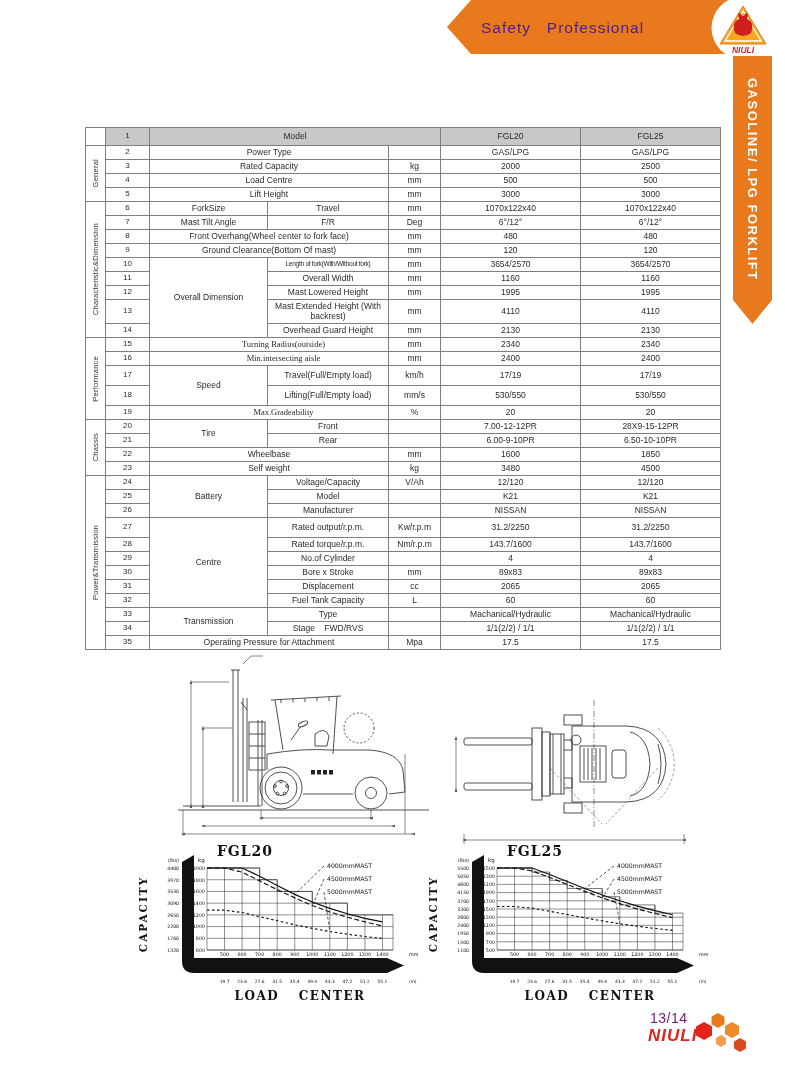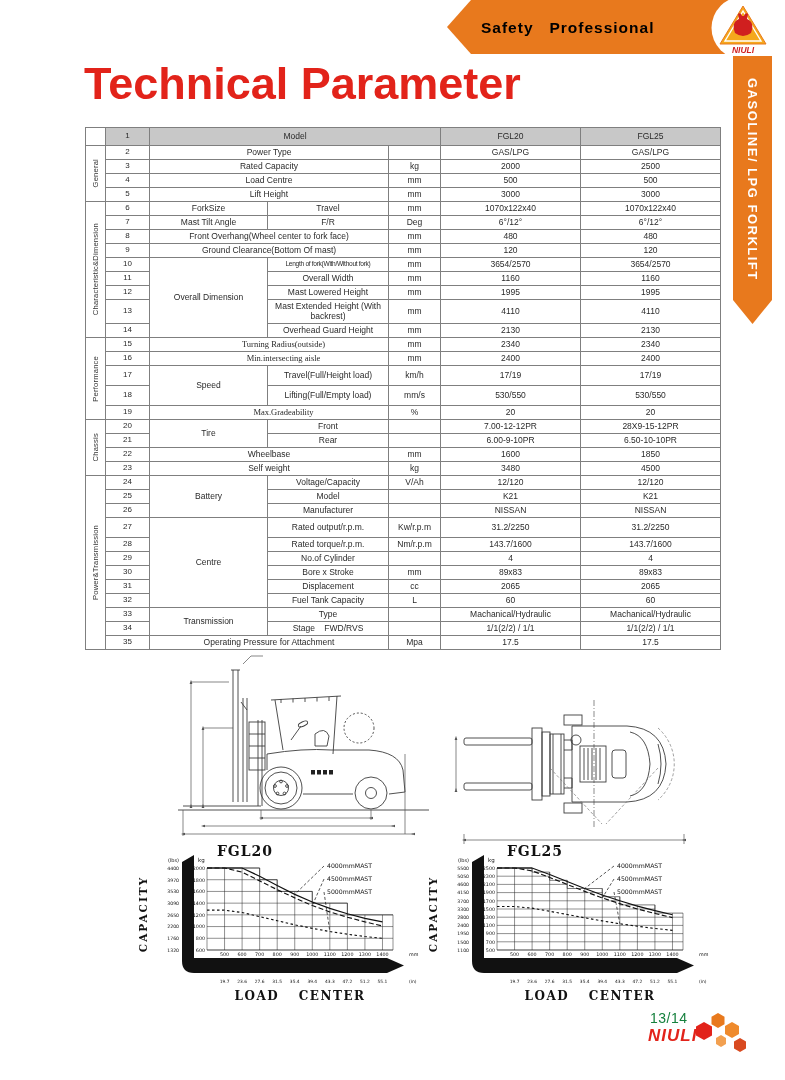--- a/index.html
+++ b/index.html
@@ -3,21 +3,21 @@
 <meta charset="utf-8">
 <style>
   html,body{margin:0;padding:0;background:#e9e9e9;}
   #page{position:relative;width:785px;height:1080px;background:#ffffff;overflow:hidden;
         font-family:"Liberation Sans",sans-serif;color:#222;}
 
   
   .banner{position:absolute;left:447px;top:0;width:286px;height:54px;background:#E8791D;
           clip-path:polygon(0 50%,24px 0,100% 0,100% 100%,24px 100%);
           display:flex;flex-direction:column;justify-content:center;padding-left:34px;box-sizing:border-box;}
-  .banner div{color:#000000;font-weight:bold;font-size:15.5px;line-height:19px;letter-spacing:1px;}
+  .banner div{color:#4c1d95;font-weight:normal;font-size:15.5px;line-height:19px;letter-spacing:1px;}
   .logo-circle{position:absolute;left:710px;top:-5px;width:66px;height:66px;}
   .ribbon{position:absolute;left:733px;top:56px;width:39px;height:268px;background:#E8791D;
           clip-path:polygon(0 0,100% 0,100% 91%,50% 100%,0 91%);display:flex;align-items:flex-start;justify-content:center;}
   .ribbon span{writing-mode:vertical-rl;color:#fff;font-weight:bold;font-size:13px;letter-spacing:1.5px;margin-top:22px;}
 
   .page-title{position:absolute;left:84px;top:58px;font-size:45px;font-weight:bold;color:#E2231A;letter-spacing:0px;}
 
   
   .tablewrap{position:absolute;left:85px;top:127px;width:635px;}
   table.spec{border-collapse:collapse;width:635px;table-layout:fixed;font-size:8.5px;color:#2a2a2a;}
@@ -29,21 +29,21 @@
   table.spec tr.grp td{border-top:1.6px solid #555;}
   table.spec td.no{font-size:8px;}
   table.spec td.cat{width:20px;padding:0;}
   table.spec td.left{text-align:center;padding-left:30px;font-family:Liberation Serif, serif;}
   table.spec td.sm{font-size:6.6px;letter-spacing:-0.3px;}
   table.spec td.wrap{line-height:1.1;margin-left:16px;}
   .catin{writing-mode:vertical-rl;transform:rotate(180deg);margin:0 auto;font-size:7.6px;color:#333;letter-spacing:0.2px;}
 
   
   .draw{position:absolute;}
-  .footer-page{position:absolute;left:650px;top:1010px;font-size:14px;color:#15803d;letter-spacing:0.5px;}
+  .footer-page{position:absolute;left:650px;top:1010px;font-size:14px;color:#701a75;letter-spacing:0.5px;}
   .footer-brand{position:absolute;left:648px;top:1026px;font-size:17px;font-style:italic;font-weight:bold;color:#E2231A;letter-spacing:1px;}
   .footer-hex{position:absolute;left:690px;top:1008px;}
 </style>
 </head>
 <body>
 
 <div id="page">
 
   <div class="banner">
     <div>Safety&nbsp;&nbsp;&nbsp;Professional</div>
@@ -54,21 +54,20 @@
     <path d="M33,11 L56,49 L10,49 Z" fill="#F5A81C" stroke="#E8791D" stroke-width="1"></path>
     <path d="M33,16 L51,46 L15,46 Z" fill="none" stroke="#ffffff" stroke-width="1.4"></path>
     <path d="M25,38 Q21,27 29,24 L28,19 Q31,17 32,21 L34,21 Q35,17 38,19 L37,24 Q45,27 41,38 Q33,44 25,38 Z" fill="#D01F1F"></path>
     <text x="33" y="58" text-anchor="middle" font-family="Liberation Sans, sans-serif" font-size="8.5" font-style="italic" font-weight="bold" fill="#D01F1F">NIULI</text>
   </svg>
 
   <div class="ribbon">
     <span>GASOLINE/ LPG FORKLIFT</span>
   </div>
 
-  <div class="page-title">Technical Parameter</div>
 
   <div class="tablewrap">
     <table class="spec">
       <colgroup>
         <col style="width:20px">
           <col style="width:44px">
           <col style="width:118px">
         <col style="width:121px">
           <col style="width:52px">
           <col style="width:140px">
@@ -195,21 +194,21 @@
           <tr>
             <td class="no">16</td>
             <td colspan="2" class="left">Min.intersecting aisle</td>
             <td>mm</td>
             <td>2400</td>
             <td>2400</td>
           </tr>
           <tr class="med">
             <td class="no">17</td>
             <td rowspan="2">Speed</td>
-            <td>Travel(Full/Height load)</td>
+            <td>Travel(Full/Empty load)</td>
             <td>km/h</td>
             <td>17/19</td>
             <td>17/19</td>
           </tr>
           <tr class="med">
             <td class="no">18</td>
             <td>Lifting(Full/Empty load)</td>
             <td>mm/s</td>
             <td>530/550</td>
             <td>530/550</td>

